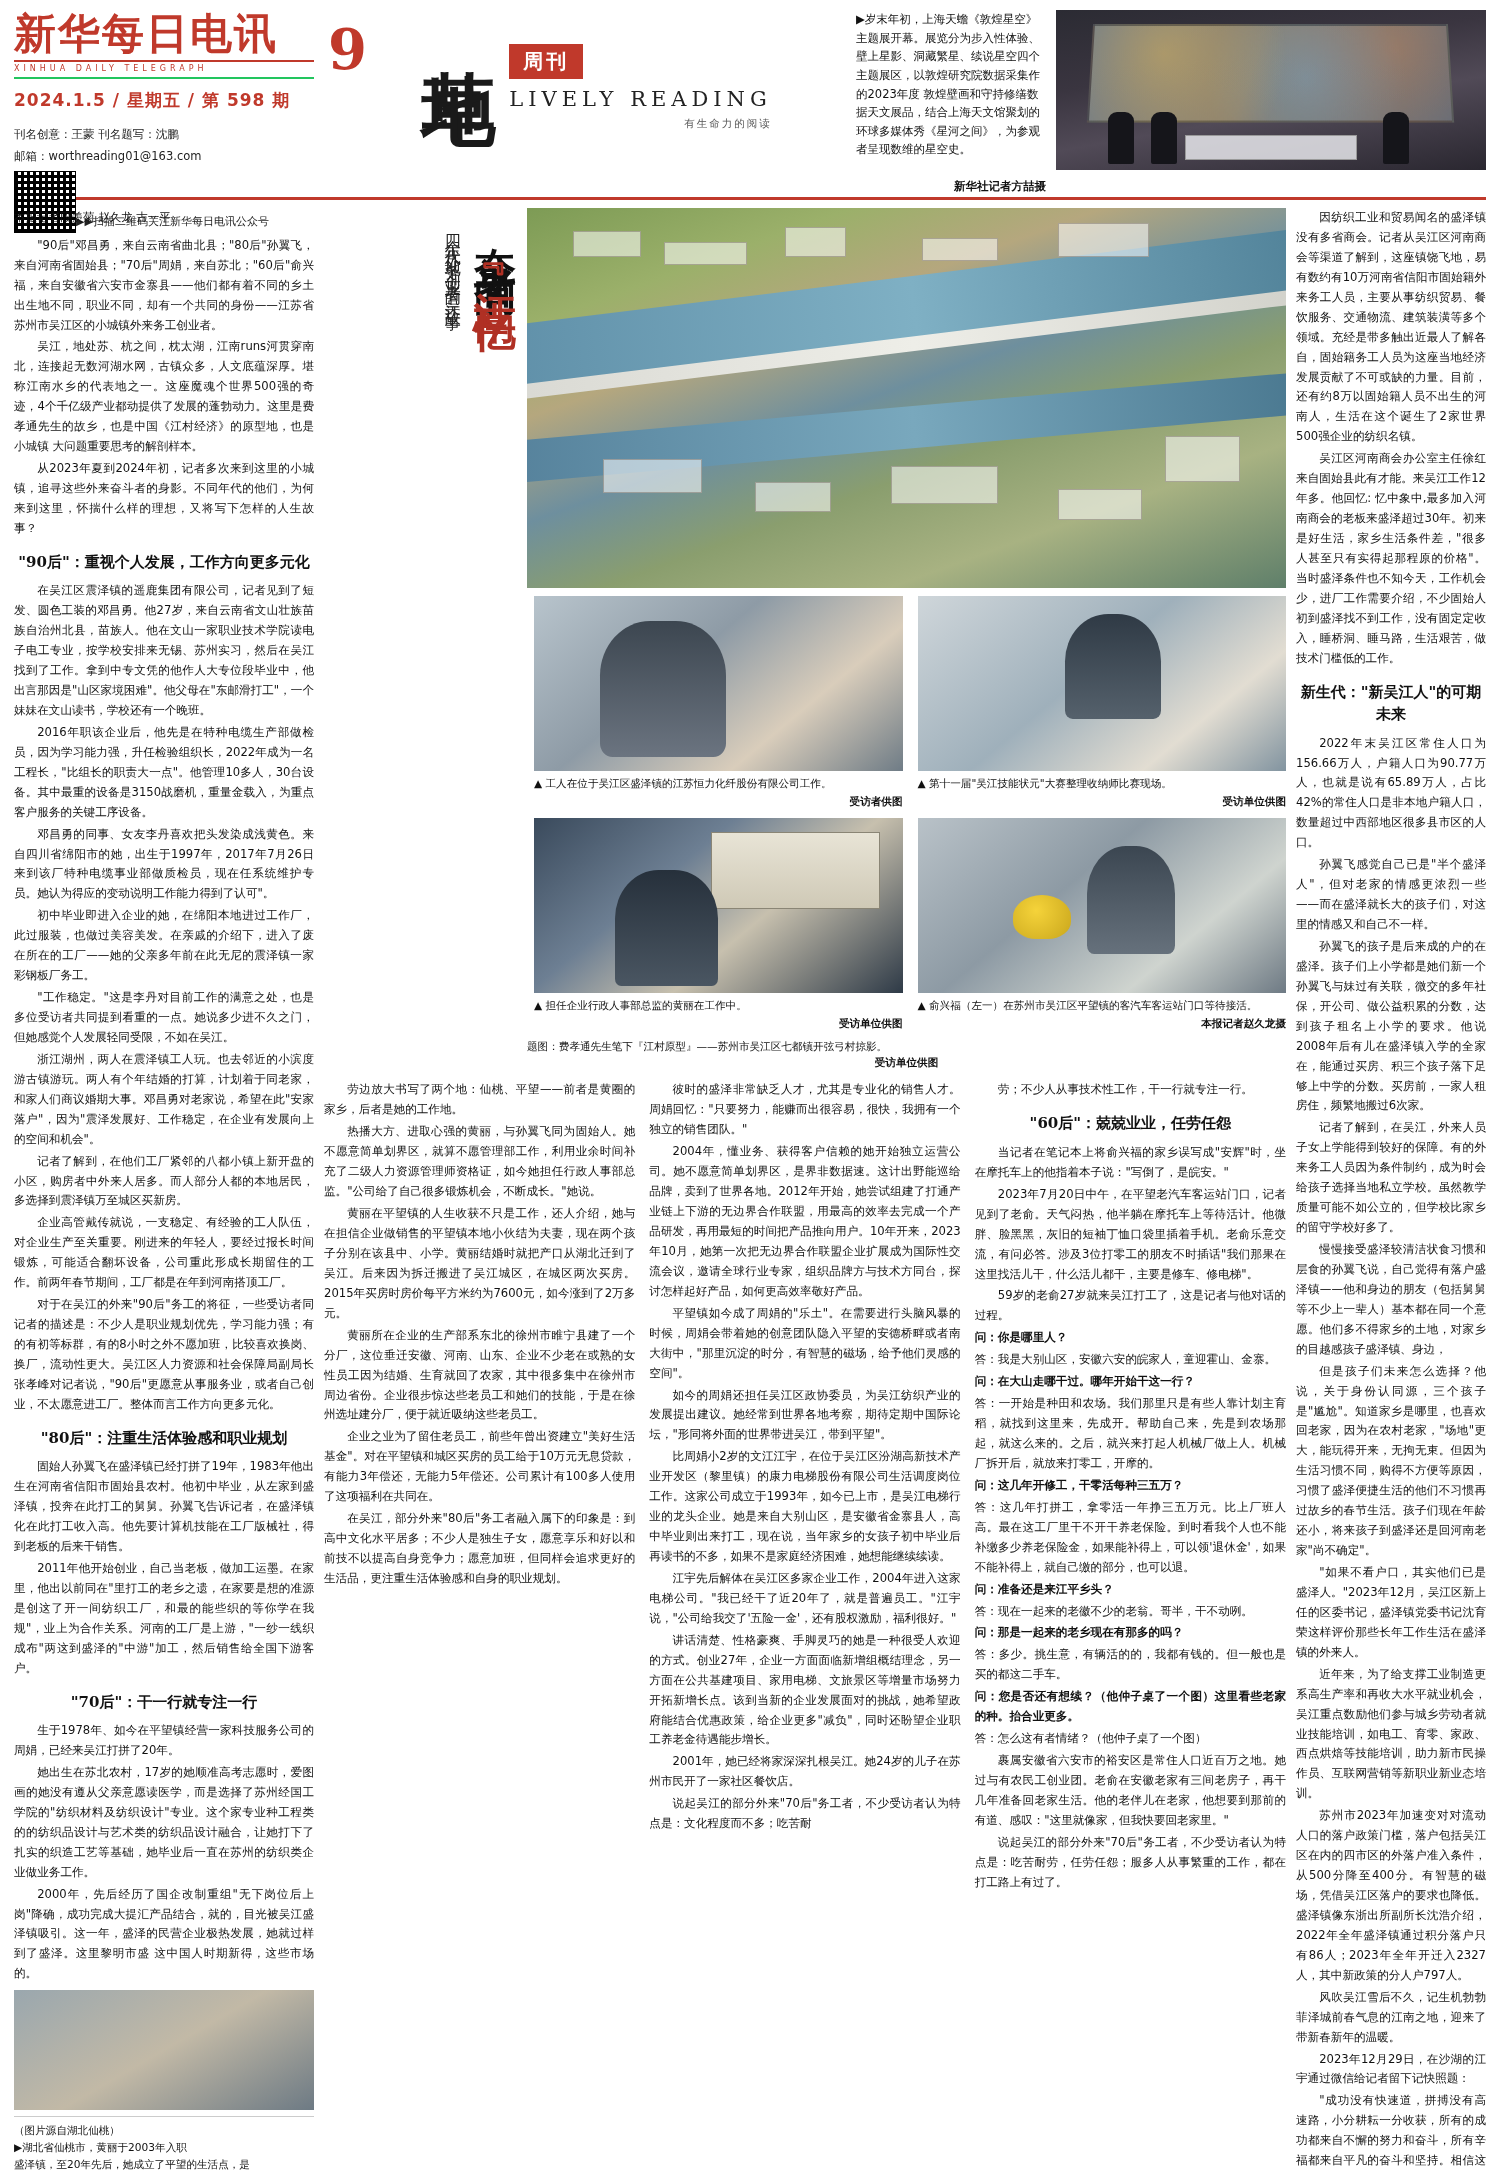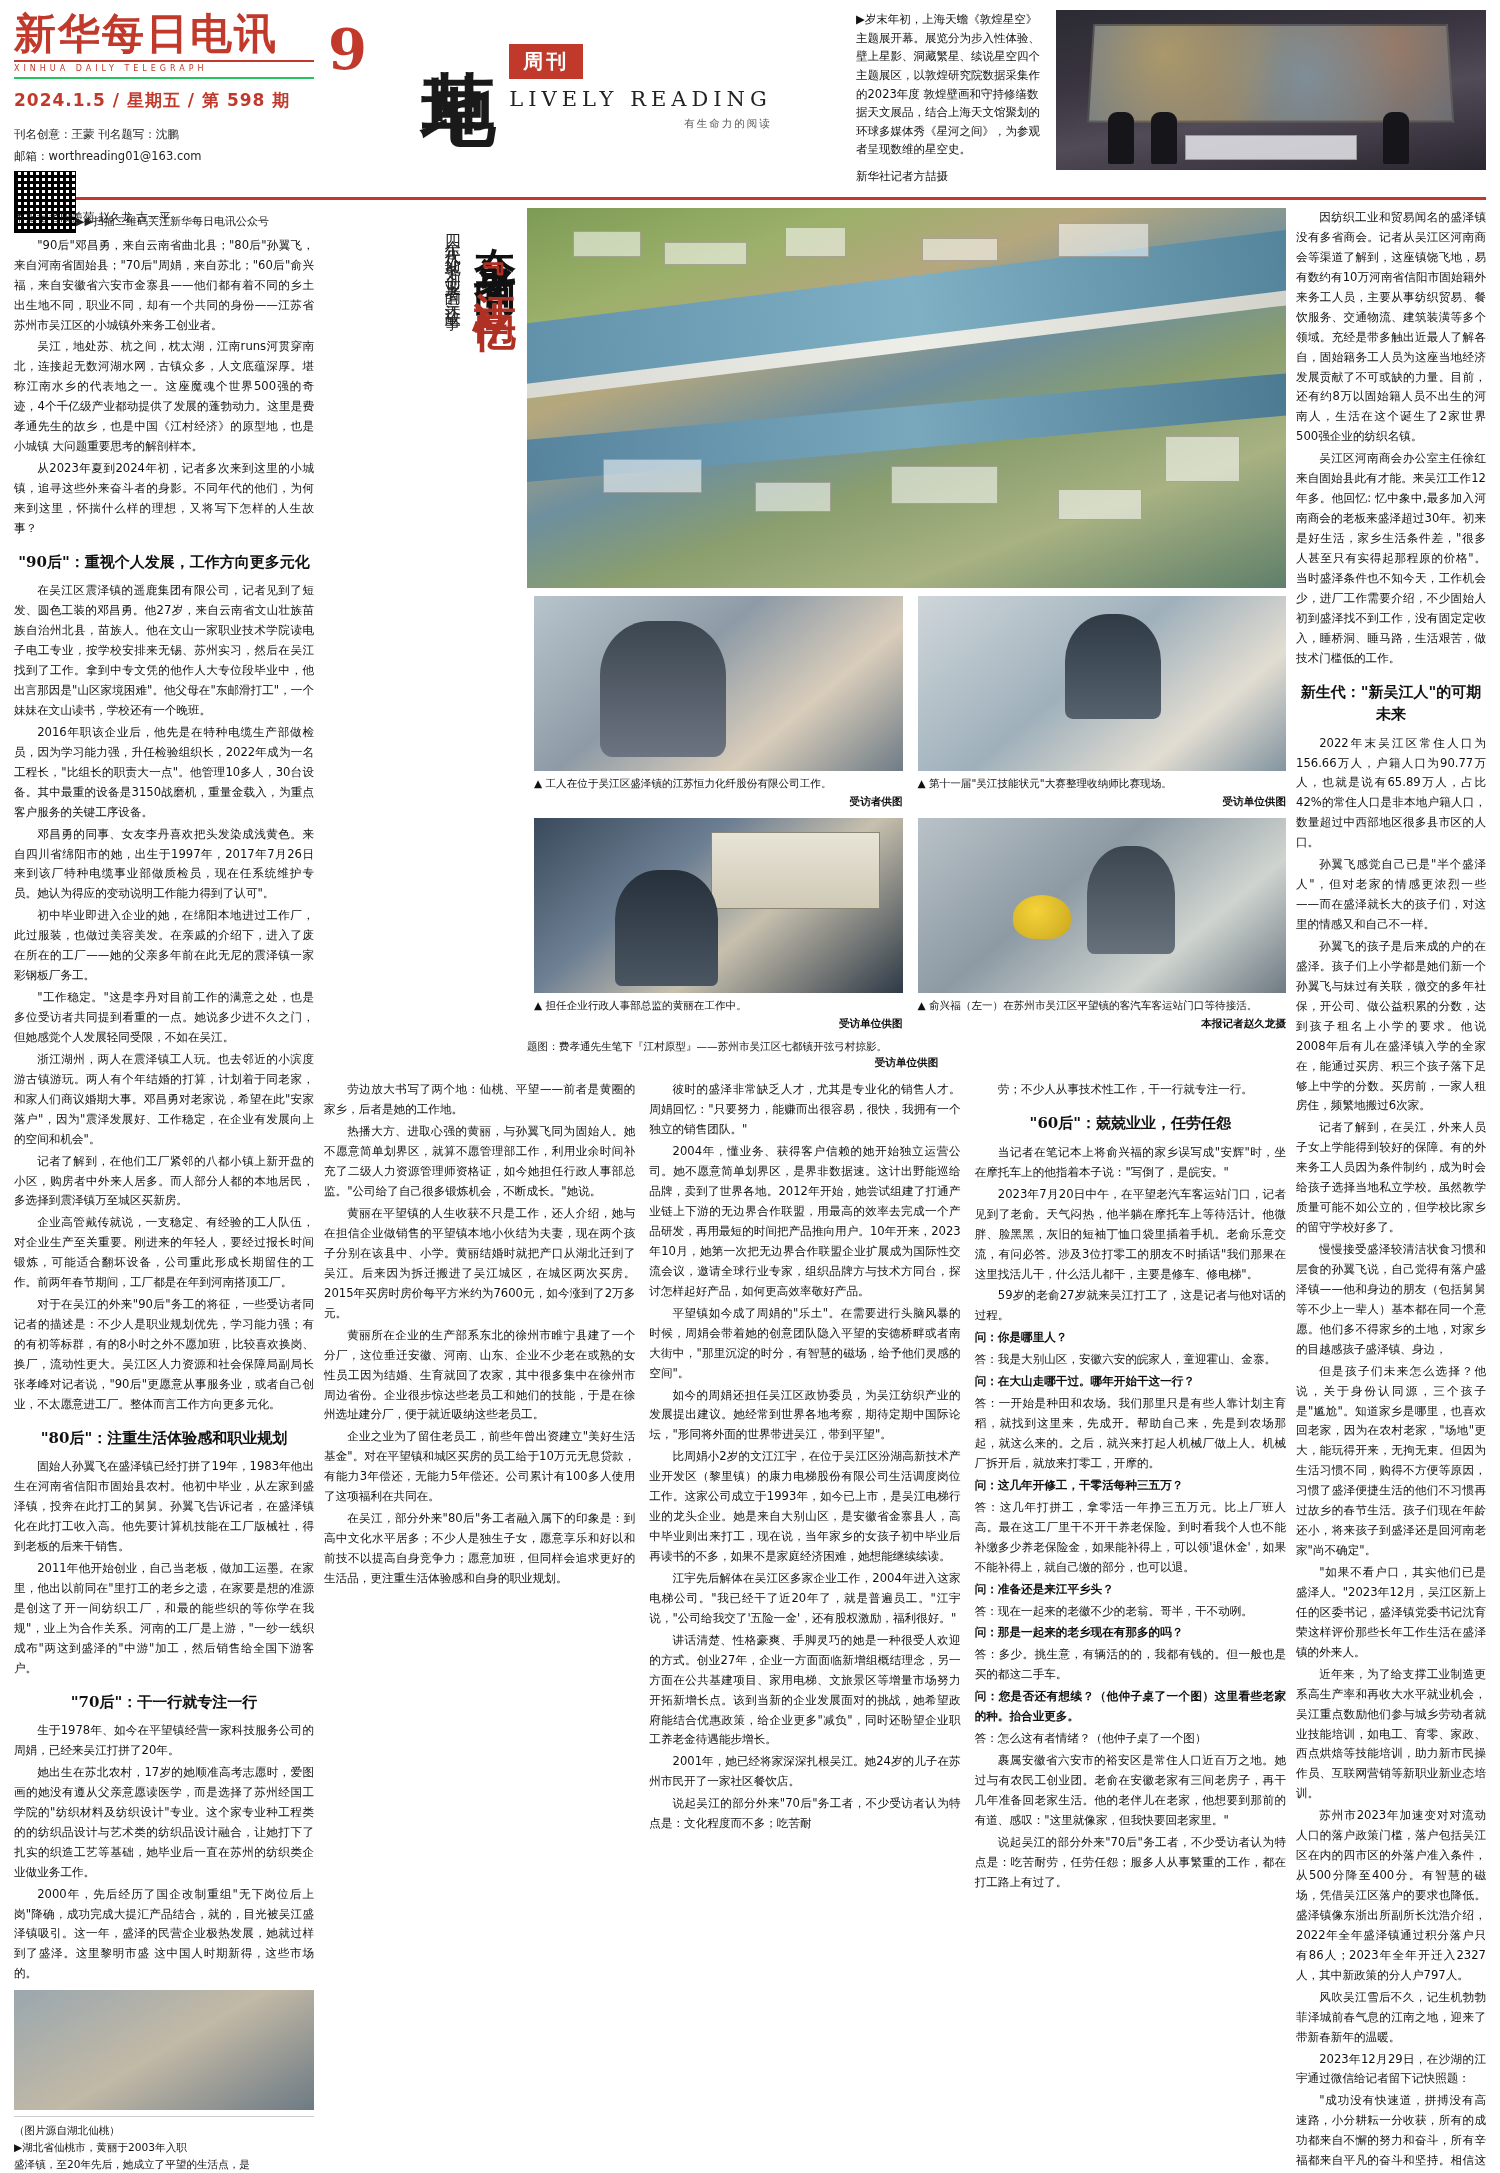--- a/index.html
+++ b/index.html
@@ -100,21 +100,21 @@
   }
   .brand-sub { font-size: 10.5px; letter-spacing: 2px; color: #555; margin-top: 6px; text-align: right; }
 
   .mh-photo {
     flex: 0 0 640px;
     display: flex;
     gap: 10px;
     padding-left: 10px;
   }
   .mh-caption { font-size: 11.5px; line-height: 1.62; width: 190px; color: #111; }
-  .mh-caption .credit { text-align: left; margin-top: 8px; font-weight: normal; }
+  .mh-caption .credit { text-align: right; margin-top: 18px; font-weight: bold; }
   .mh-img {
     flex: 1 1 auto;
     height: 160px;
     background: linear-gradient(170deg,#2b2b33 0%, #3a3540 35%, #514a57 60%, #2a2730 100%);
     position: relative;
     overflow: hidden;
   }
   .mh-img .mural {
     position: absolute; left: 8%; top: 8%; width: 84%; height: 62%;
     background:

